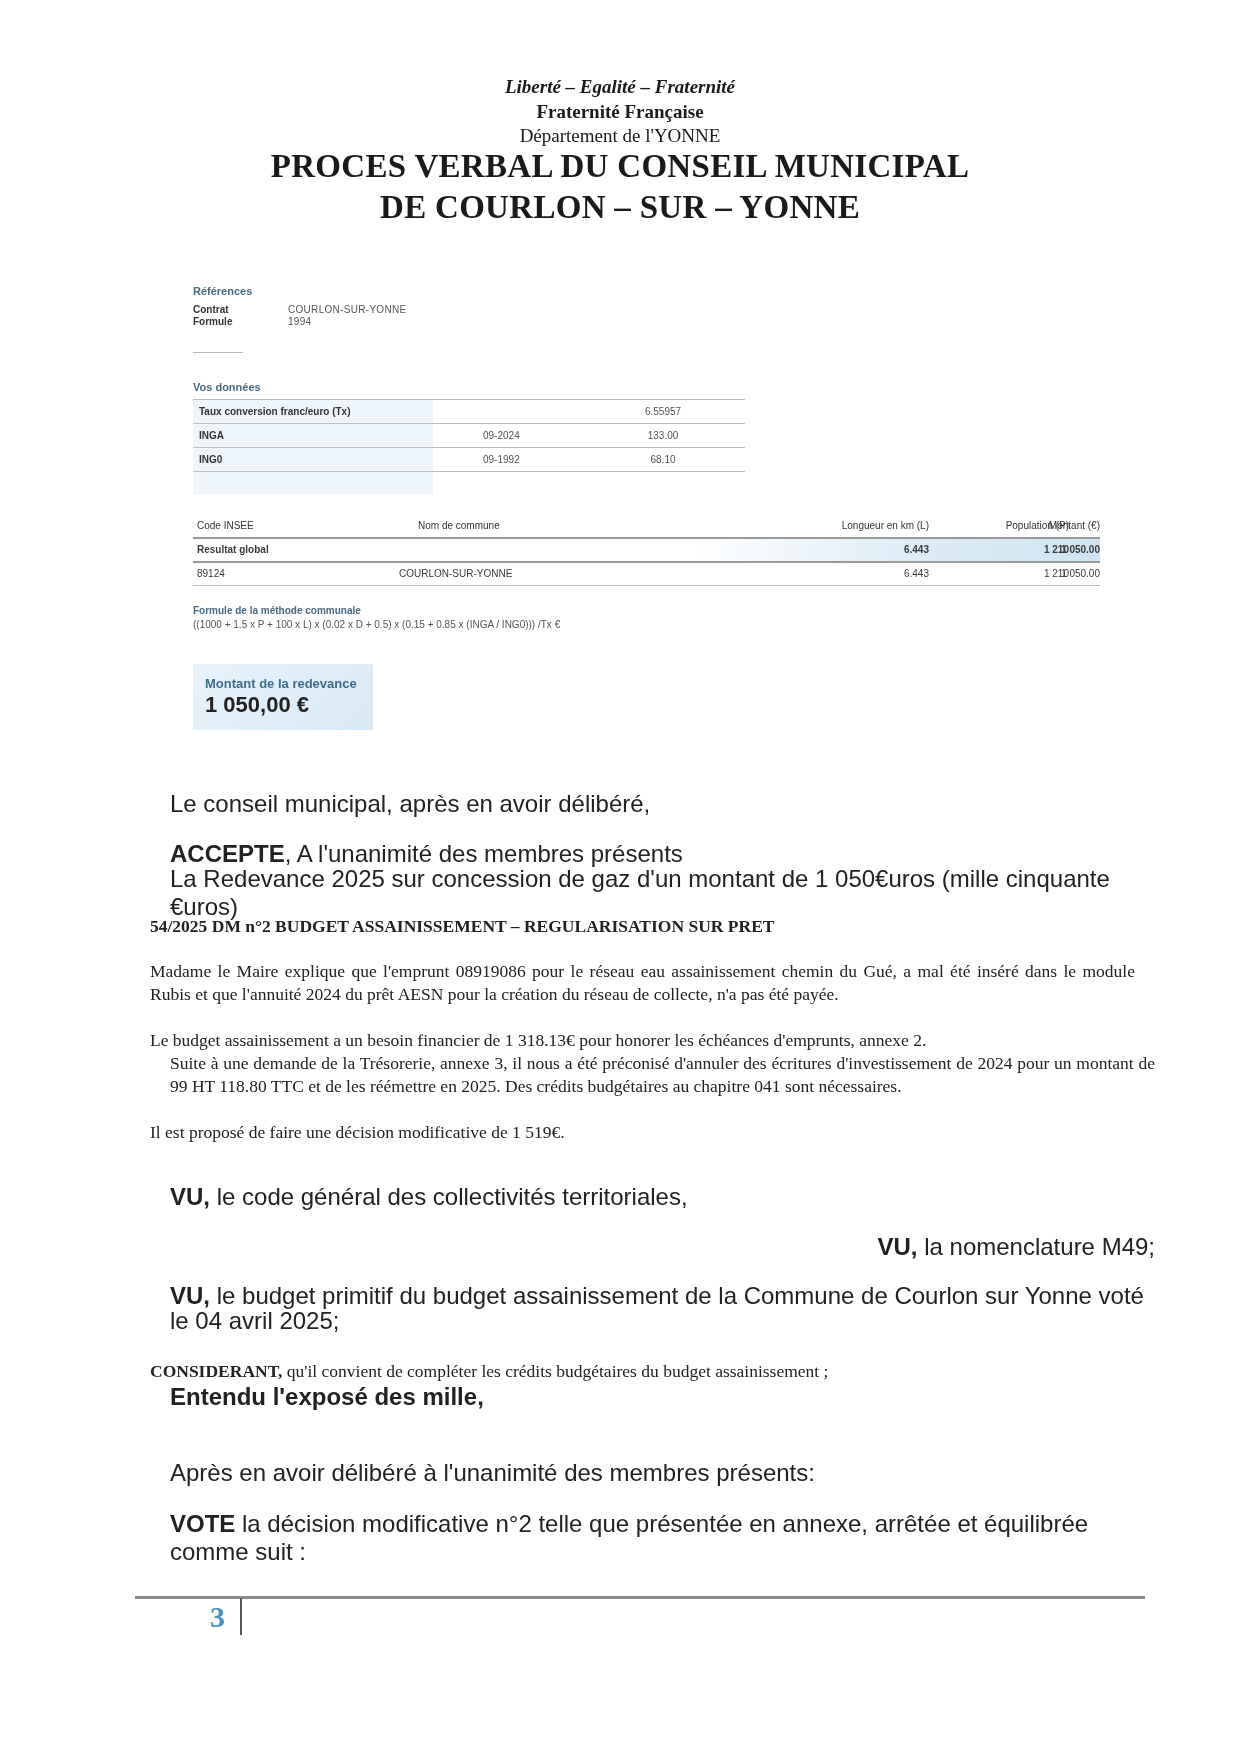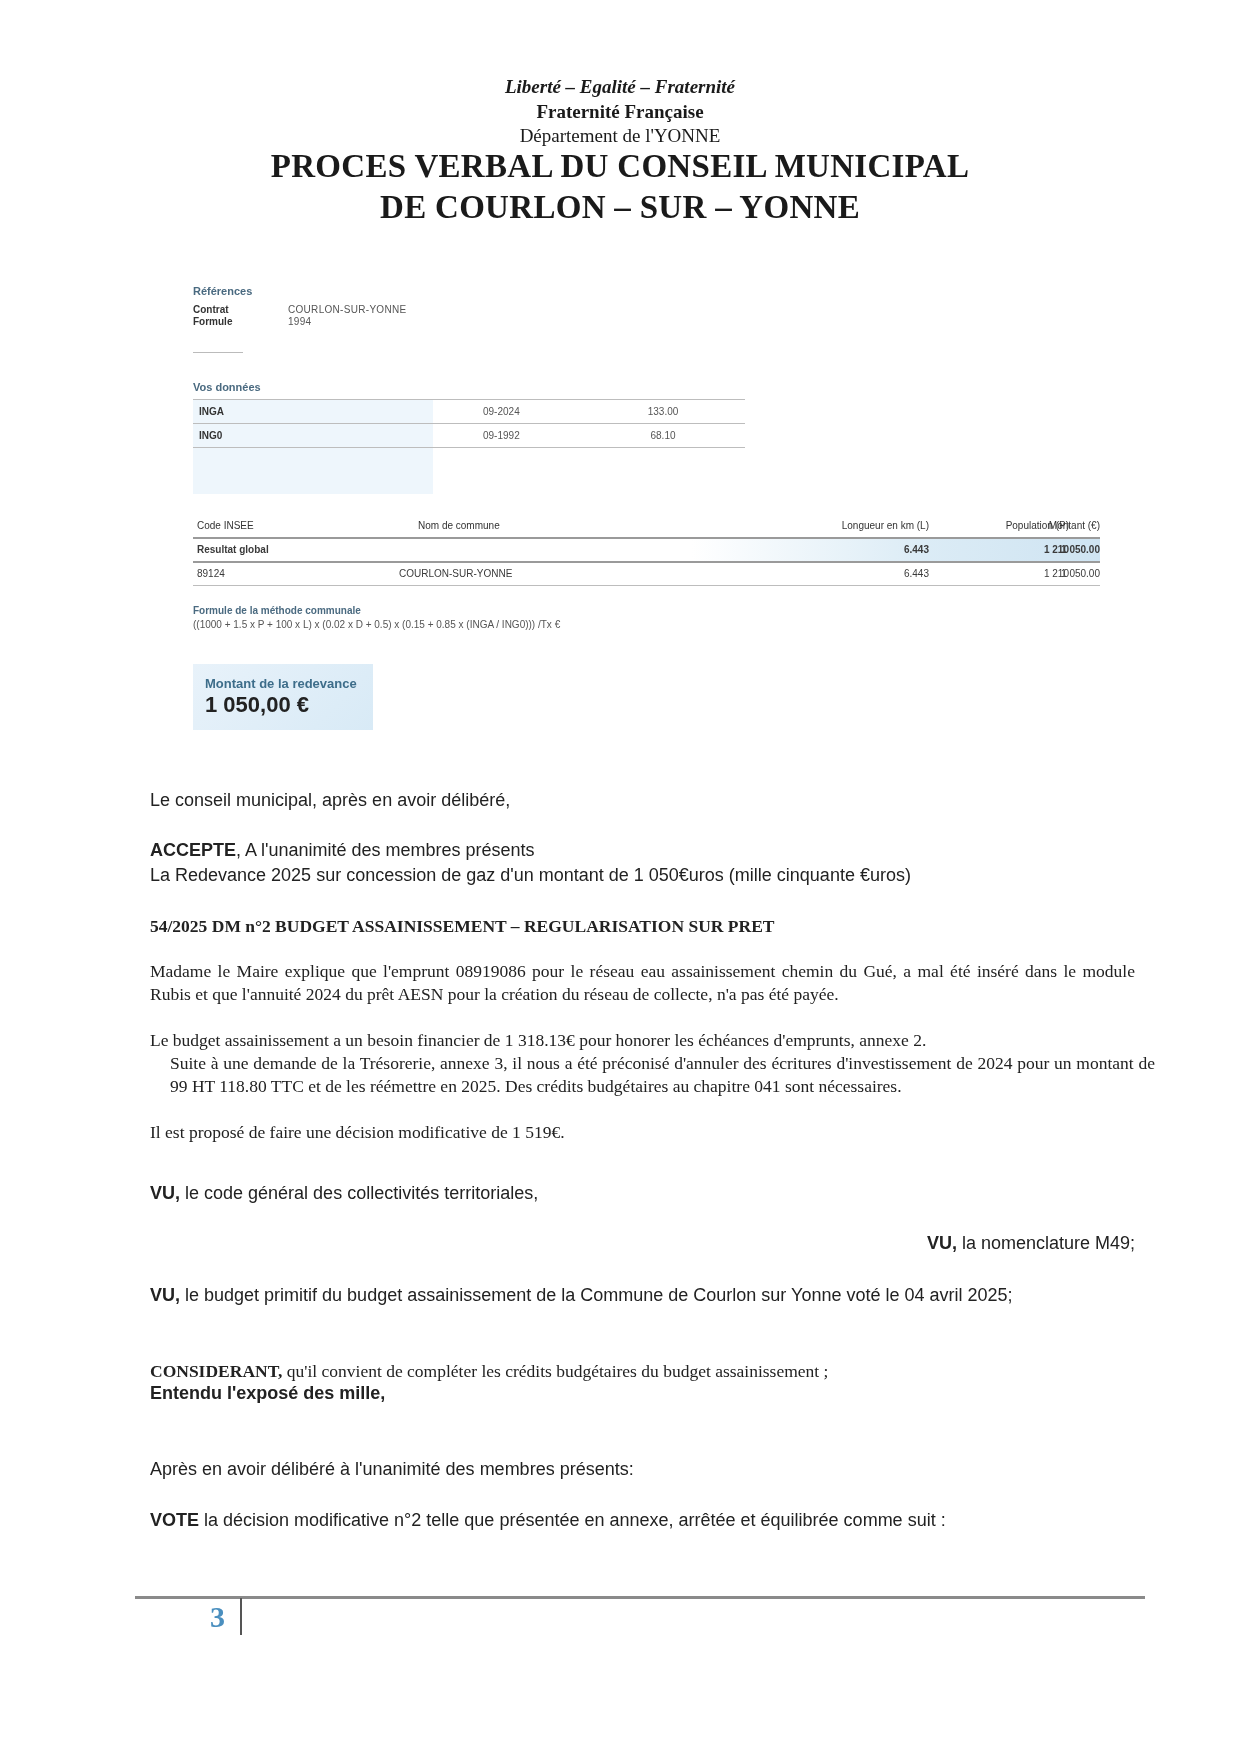--- a/index.html
+++ b/index.html
@@ -46,21 +46,21 @@
   .chead .cc.nom { left:225px; }
 
   .formule-title { top:605px; left:193px; font-size:10px; color:#4a6a80; font-weight:bold; }
   .formule { top:619px; left:193px; font-size:10px; color:#555; }
 
   .redev-box { top:664px; left:193px; width:180px; height:66px; background:linear-gradient(135deg,#e8f2fa,#d8eaf6); }
   .redev-lbl { top:676px; left:205px; font-size:13px; font-weight:bold; color:#3d6d8a; }
   .redev-val { top:692px; left:205px; font-size:22px; font-weight:bold; color:#222; }
 
   
-  .body-sans { font-family:"Liberation Sans", "DejaVu Sans", sans-serif; font-size:18px; color:#222; }
+  .body-sans { font-family:"Liberation Sans", "DejaVu Sans", sans-serif; font-size:24px; color:#222;margin-left:20px; }
   .body-serif { font-family:"Liberation Serif", "DejaVu Serif", serif; font-size:17.5px; color:#222; line-height:23px; }
   .para { left:150px; width:985px; }
   b.k { font-weight:bold; }
 
   .footer-rule { top:1596px; left:135px; width:1010px; height:3px; background:#8a8a8a; }
   .footer-vbar { top:1598px; left:240px; width:2px; height:37px; background:#555; }
   .page-num { top:1600px; left:210px; font-size:30px; font-weight:bold; color:#4a8fbf; }
 </style>
 </head>
 <body>
@@ -75,20 +75,25 @@
   <div class="abs ref-title">Références</div>
   <div class="abs ref-row" style="top:304px;">Contrat</div>
   <div class="abs ref-val" style="top:304px;">COURLON-SUR-YONNE</div>
   <div class="abs ref-row" style="top:316px;">Formule</div>
   <div class="abs ref-val" style="top:316px;">1994</div>
   <div class="abs short-rule"></div>
 
   <div class="abs donnees-title">Vos données</div>
   <div class="blueshade"></div>
   <div class="abs dtable">
+    <div class="drow">
+      <span class="c1">Taux conversion franc/euro (Tx)</span>
+      <span class="c2"></span>
+      <span class="c3">6.55957</span>
+    </div>
     <div class="drow">
       <span class="c1">INGA</span>
       <span class="c2">09-2024</span>
       <span class="c3">133.00</span>
     </div>
     <div class="drow">
       <span class="c1">ING0</span>
       <span class="c2">09-1992</span>
       <span class="c3">68.10</span>
     </div>

